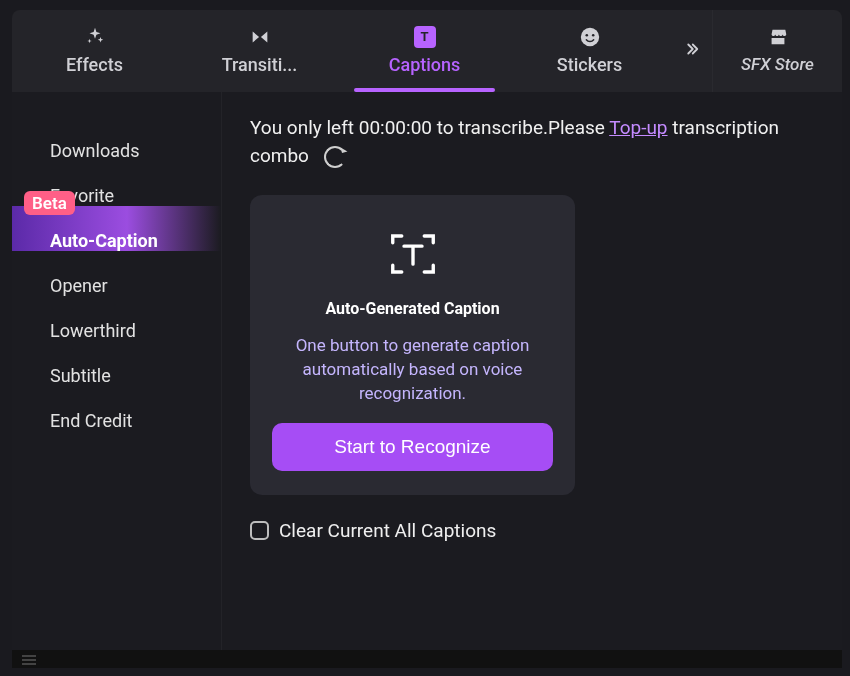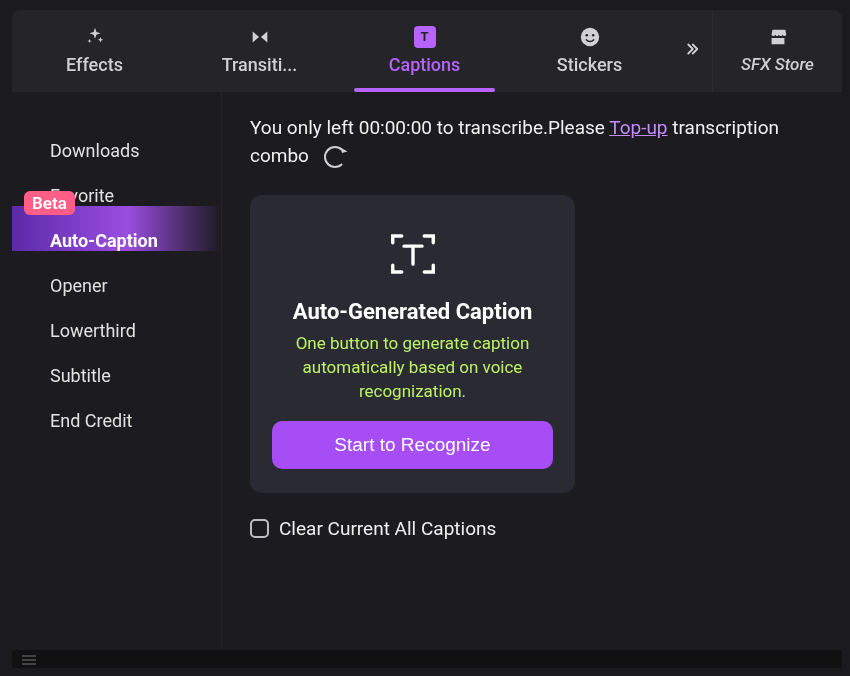--- a/index.html
+++ b/index.html
@@ -218,28 +218,28 @@
       width: 54px;
       height: 54px;
       margin-bottom: 18px;
       display:flex;
       align-items:center;
       justify-content:center;
     }
     .card-icon svg { stroke:#fff; }
 
     .card-title {
-      font-size: 22px;
+      font-size: 16px;
       font-weight: 700;
       color: #fff;
-      margin-bottom: 8px;
+      margin-bottom: 16px;
     }
     .card-desc {
       font-size: 17px;
-      color: #bef264;
+      color: #c4b5fd;
       line-height: 1.4;
       margin-bottom: 18px;
     }
     .card-btn {
       width: 100%;
       background: #a64df5;
       color: #ffffff;
       border: none;
       border-radius: 10px;
       height: 48px;

